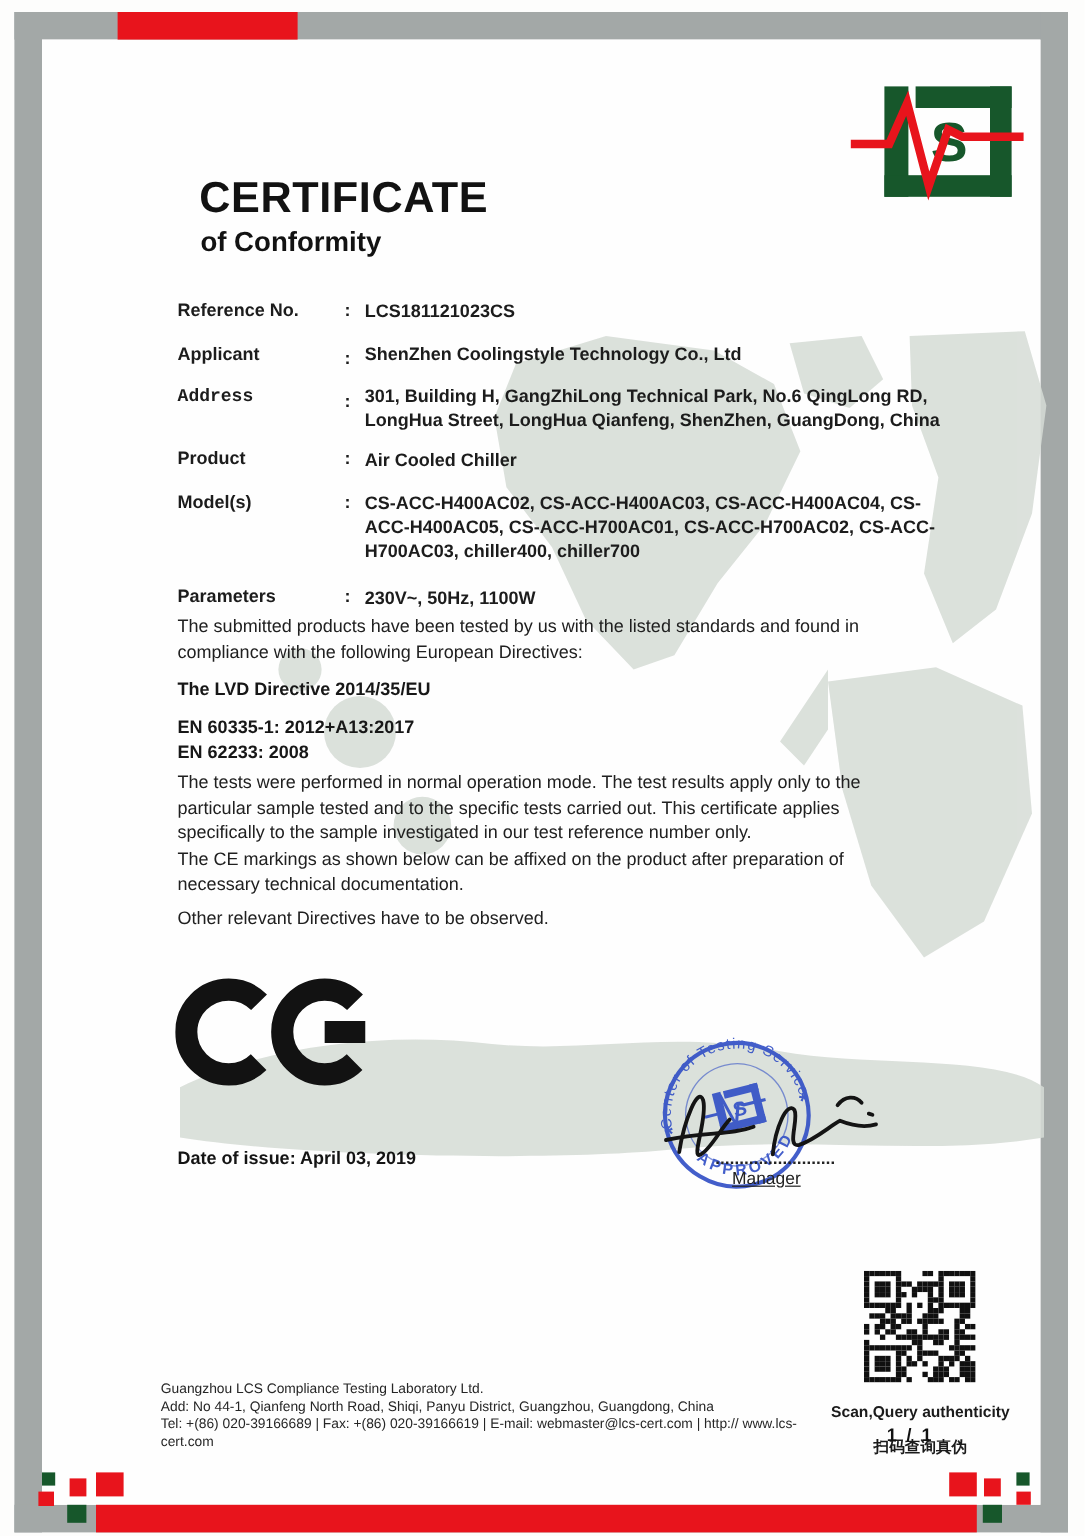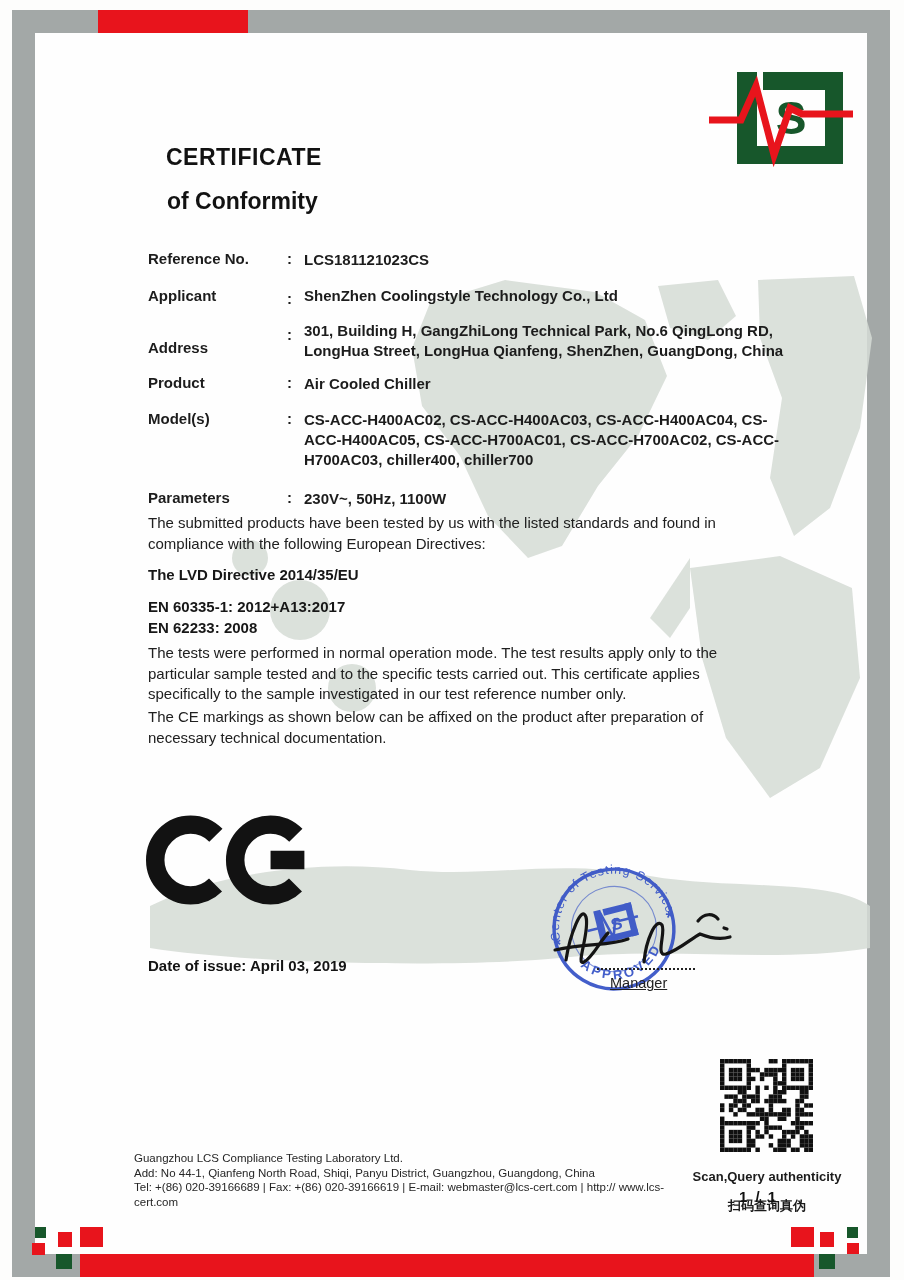--- a/index.html
+++ b/index.html
@@ -6,21 +6,21 @@
   #canvas{position:relative;width:904px;height:1280px;background:#fdfdfc;overflow:hidden;
           font-family:"Liberation Sans",sans-serif;color:#1c1c1c;}
   .abs{position:absolute;}
   
   .bar{position:absolute;background:#a3a8a7;}
   .redblock{position:absolute;background:#e8141c;}
   .greensq{position:absolute;background:#17572b;}
   
   .map{position:absolute;left:130px;top:258px;opacity:.85;}
   
-  .t-main{font-size:23px;font-weight:bold;letter-spacing:.5px;color:#121212;}
+  .t-main{font-size:36px;font-weight:bold;letter-spacing:.5px;color:#121212;}
   .t-sub{font-size:23px;font-weight:bold;color:#121212;}
   .row-label{position:absolute;left:148px;width:132px;font-size:15px;font-weight:bold;}
   .row-colon{position:absolute;left:287px;font-size:15px;font-weight:bold;}
   .row-value{position:absolute;left:304px;width:486px;font-size:15px;font-weight:bold;
              line-height:20px;white-space:pre-line;}
   .para{position:absolute;left:148px;width:600px;font-size:15px;line-height:20.5px;
         color:#202020;white-space:pre-line;}
   .para.bold{font-weight:bold;color:#171717;}
   .footer-line{font-size:11.5px;line-height:14.5px;color:#262626;}
   .qr-caption{position:absolute;text-align:center;font-weight:bold;font-size:13px;color:#1b1b1b;}
@@ -86,21 +86,21 @@
     <div class="row-label" style="top:250px;">Reference No.</div>
     <div class="row-colon" style="top:250px;">:</div>
     <div class="row-value" style="top:250px;">LCS181121023CS</div>
   </div>
   <div>
     <div class="row-label" style="top:287px;">Applicant</div>
     <div class="row-colon" style="top:290px;">:</div>
     <div class="row-value" style="top:286px;">ShenZhen Coolingstyle Technology Co., Ltd</div>
   </div>
   <div>
-    <div class="row-label" style="top:339px;">Address</div>
+    <div class="row-label" style="top:322px;font-family:Liberation Mono, monospace;">Address</div>
     <div class="row-colon" style="top:326px;">:</div>
     <div class="row-value" style="top:321px;">301, Building H, GangZhiLong Technical Park, No.6 QingLong RD,
 LongHua Street, LongHua Qianfeng, ShenZhen, GuangDong, China</div>
   </div>
   <div>
     <div class="row-label" style="top:374px;">Product</div>
     <div class="row-colon" style="top:374px;">:</div>
     <div class="row-value" style="top:374px;">Air Cooled Chiller</div>
   </div>
   <div>
@@ -119,20 +119,21 @@
   <div class="para" style="top:513px;">The submitted products have been tested by us with the listed standards and found in
 compliance with the following European Directives:</div>
   <div class="para bold" style="top:565px;">The LVD Directive 2014/35/EU</div>
   <div class="para bold" style="top:597px;">EN 60335-1: 2012+A13:2017
 EN 62233: 2008</div>
   <div class="para" style="top:643px;">The tests were performed in normal operation mode. The test results apply only to the
 particular sample tested and to the specific tests carried out. This certificate applies
 specifically to the sample investigated in our test reference number only.</div>
   <div class="para" style="top:707px;">The CE markings as shown below can be affixed on the product after preparation of
 necessary technical documentation.</div>
+  <div class="para" style="top:756px;">Other relevant Directives have to be observed.</div>
 
   <svg class="abs" style="left:146px;top:810px;" width="163" height="100" viewBox="0 0 212 130">
     <g fill="none" stroke="#121212" stroke-width="24">
       <circle cx="58" cy="65" r="46" stroke-dasharray="216.8 72.3" stroke-dashoffset="252.9"></circle>
       <circle cx="162" cy="65" r="46" stroke-dasharray="216.8 72.3" stroke-dashoffset="252.9"></circle>
       <line x1="162" y1="65" x2="206" y2="65"></line>
     </g>
   </svg>
 
   <div class="abs" style="left:148px;top:957px;font-size:15px;font-weight:bold;color:#141414;">Date of issue: April 03, 2019</div>

